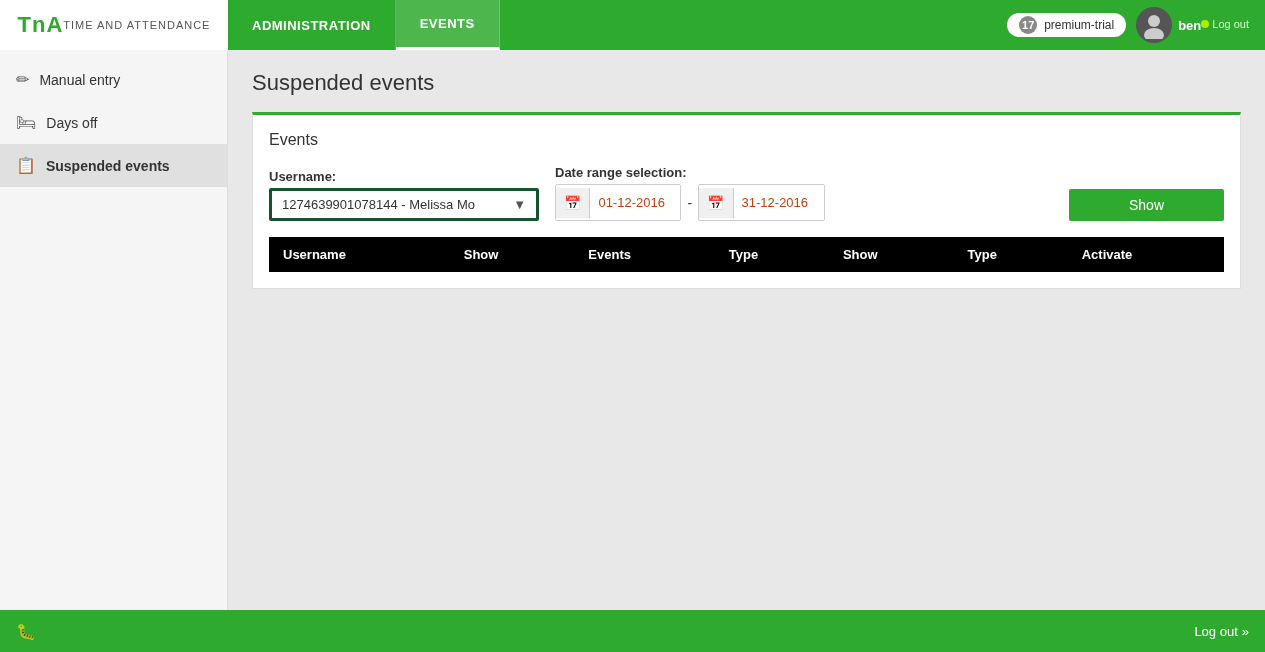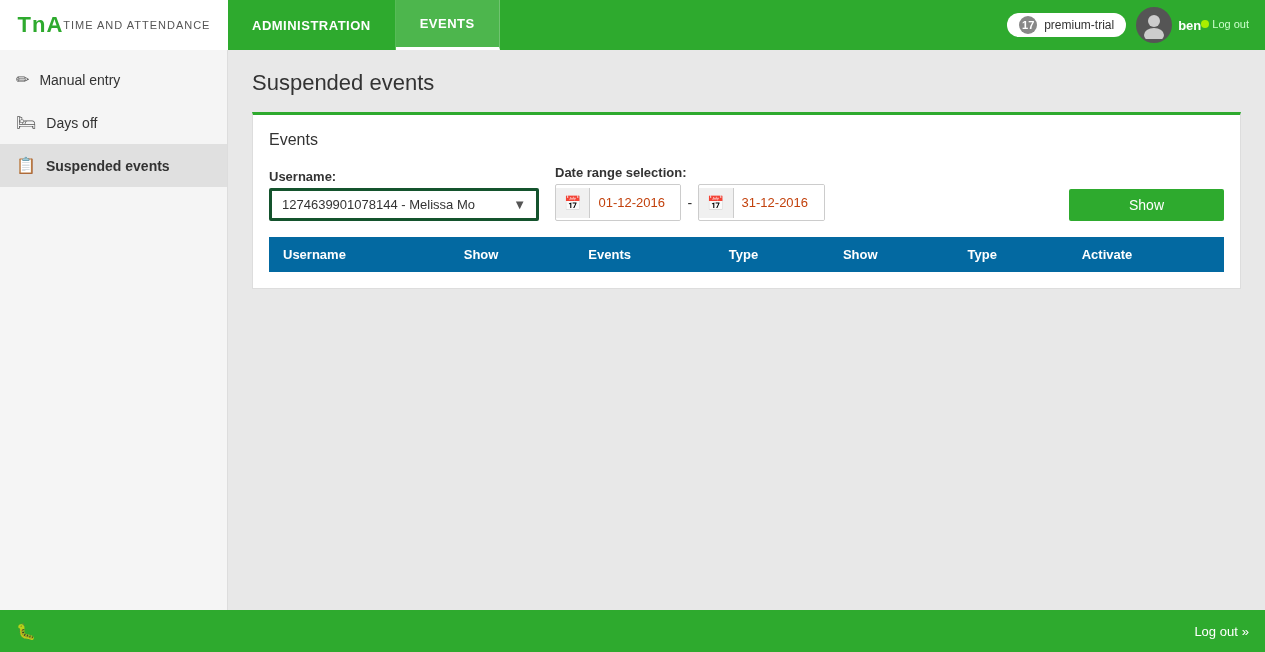--- a/index.html
+++ b/index.html
@@ -238,21 +238,21 @@
       font-weight: normal;
       margin-left: auto;
     }
 
     
     .events-table {
       width: 100%;
       border-collapse: collapse;
     }
     .events-table th {
-      background: #0369a1;
+      background: #000000;
       color: #fff;
       padding: 10px 14px;
       text-align: left;
       font-size: 13px;
       font-weight: bold;
     }
 
     
     .footer {
       height: 42px;

